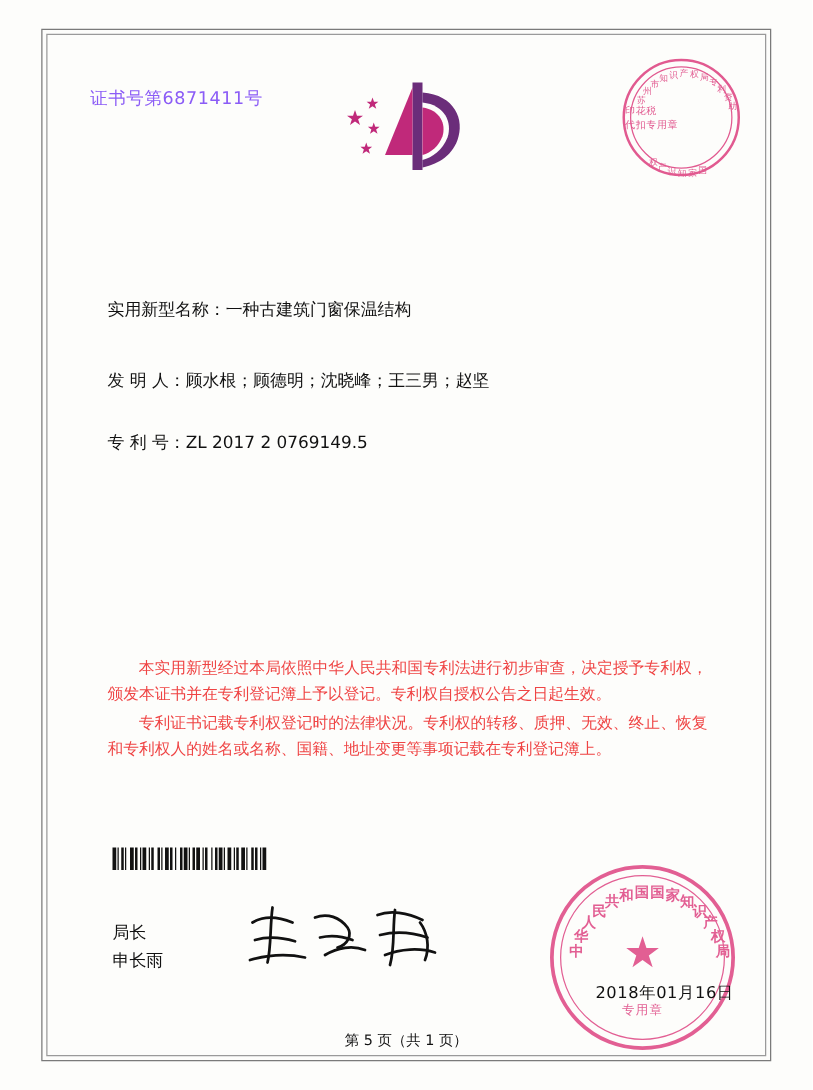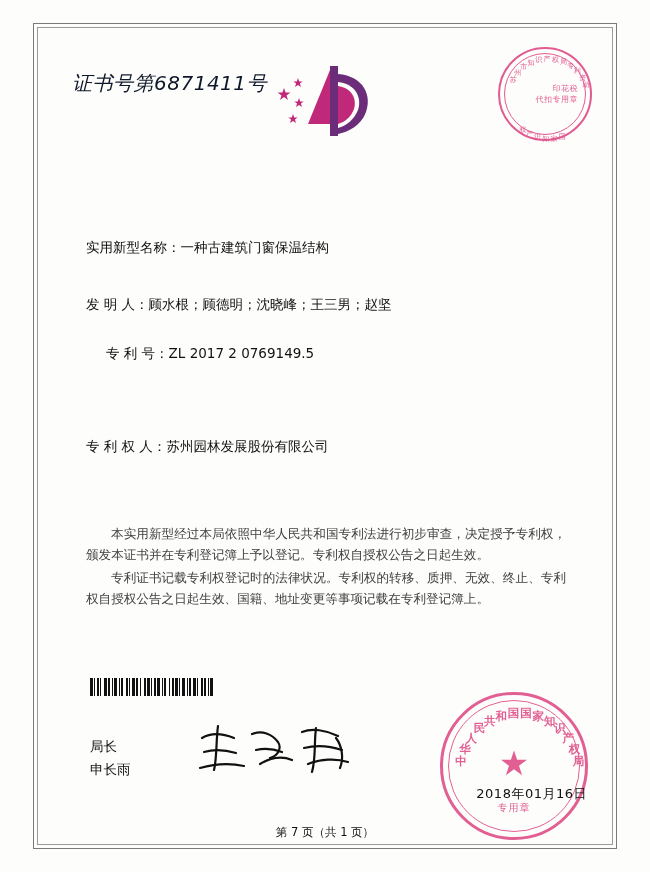--- a/index.html
+++ b/index.html
@@ -37,24 +37,23 @@
     height: 818px;
     border: 1px solid #9a9a9a;
     box-sizing: border-box;
   }
 
   
   .cert-no {
     position: absolute;
     left: 72px;
     top: 70px;
-    font-size: 20px;
+    font-size: 14px;
     letter-spacing: 0.5px;
-    color: #0f172a;
-    font-style: italic;
+    color: #8b5cf6;
   }
 
   
   .top-seal {
     position: absolute;
     right: 58px;
     top: 47px;
     width: 90px;
     height: 90px;
     border-radius: 50%;
@@ -78,21 +77,21 @@
     top: 50%;
     font-size: 7px;
     font-family: "DejaVu Sans", sans-serif;
     transform-origin: 0 0;
   }
   .top-seal .center-lines {
     position: absolute;
     left: 0;
     top: 34px;
     width: 78px;
-    text-align: right;
+    text-align: left;
     font-size: 8px;
     line-height: 11px;
     letter-spacing: 0.5px;
   }
 
   
   .logo {
     position: absolute;
     left: 268px;
     top: 62px;
@@ -124,34 +123,34 @@
   .field .label {
     display: inline-block;
     color: #111;
   }
   .field .value {
     display: inline-block;
     color: #111;
   }
   .f1 { top: 239px; text-align: center; }
   .f2 { top: 296px; }
-  .f3 { top: 345px; margin-left: 20px; }
+  .f3 { top: 345px; }
   .f4 { top: 386px; }
   .f5 { top: 438px; }
   .f6 { top: 486px; }
 
   
   .body-text {
     position: absolute;
     left: 86px;
     top: 523px;
     width: 480px;
     font-size: 12.6px;
     line-height: 21px;
-    color: #404040;
+    color: #ef4444;
     text-align: justify;
   }
   .body-text p {
     margin: 0 0 2px 0;
     text-indent: 25px;
   }
 
   
   .barcode {
     position: absolute;
@@ -304,27 +303,24 @@
 
   <div class="field f1">
     <span class="label">实用新型名称：</span><span class="value">一种古建筑门窗保温结构</span>
   </div>
   <div class="field f2">
     <span class="label">发 明 人：</span><span class="value">顾水根；顾德明；沈晓峰；王三男；赵坚</span>
   </div>
   <div class="field f3">
     <span class="label">专 利 号：</span><span class="value">ZL 2017 2 0769149.5</span>
   </div>
-  <div class="field f5">
-    <span class="label">专 利 权 人：</span><span class="value">苏州园林发展股份有限公司</span>
-  </div>
 
   <div class="body-text">
     <p>本实用新型经过本局依照中华人民共和国专利法进行初步审查，决定授予专利权，颁发本证书并在专利登记簿上予以登记。专利权自授权公告之日起生效。</p>
-    <p>专利证书记载专利权登记时的法律状况。专利权的转移、质押、无效、终止、专利权自授权公告之日起生效、国籍、地址变更等事项记载在专利登记簿上。</p>
+    <p>专利证书记载专利权登记时的法律状况。专利权的转移、质押、无效、终止、恢复和专利权人的姓名或名称、国籍、地址变更等事项记载在专利登记簿上。</p>
   </div>
 
   <div class="barcode">
     <i style="width:3px"></i><i style="width:1px;background:transparent"></i><i style="width:1px"></i><i style="width:2px;background:transparent"></i><i style="width:2px"></i><i style="width:1px;background:transparent"></i><i style="width:1px"></i><i style="width:3px;background:transparent"></i><i style="width:3px"></i><i style="width:1px;background:transparent"></i><i style="width:2px"></i><i style="width:2px;background:transparent"></i><i style="width:1px"></i><i style="width:1px;background:transparent"></i><i style="width:3px"></i><i style="width:2px;background:transparent"></i><i style="width:1px"></i><i style="width:1px;background:transparent"></i><i style="width:2px"></i><i style="width:3px;background:transparent"></i><i style="width:2px"></i><i style="width:1px;background:transparent"></i><i style="width:1px"></i><i style="width:2px;background:transparent"></i><i style="width:3px"></i><i style="width:1px;background:transparent"></i><i style="width:2px"></i><i style="width:2px;background:transparent"></i><i style="width:1px"></i><i style="width:3px;background:transparent"></i><i style="width:2px"></i><i style="width:1px;background:transparent"></i><i style="width:3px"></i><i style="width:1px;background:transparent"></i><i style="width:1px"></i><i style="width:2px;background:transparent"></i><i style="width:2px"></i><i style="width:1px;background:transparent"></i><i style="width:3px"></i><i style="width:2px;background:transparent"></i><i style="width:1px"></i><i style="width:1px;background:transparent"></i><i style="width:2px"></i><i style="width:3px;background:transparent"></i><i style="width:1px"></i><i style="width:2px;background:transparent"></i><i style="width:2px"></i><i style="width:1px;background:transparent"></i><i style="width:3px"></i><i style="width:1px;background:transparent"></i><i style="width:1px"></i><i style="width:2px;background:transparent"></i><i style="width:3px"></i><i style="width:2px;background:transparent"></i><i style="width:1px"></i><i style="width:1px;background:transparent"></i><i style="width:2px"></i><i style="width:2px;background:transparent"></i><i style="width:3px"></i><i style="width:1px;background:transparent"></i><i style="width:1px"></i><i style="width:3px;background:transparent"></i><i style="width:2px"></i><i style="width:1px;background:transparent"></i><i style="width:2px"></i><i style="width:2px;background:transparent"></i><i style="width:1px"></i><i style="width:1px;background:transparent"></i><i style="width:3px"></i>
   </div>
 
   <div class="director">
     <div>局长</div>
     <div>申长雨</div>
   </div>
@@ -365,15 +361,15 @@
       <span style="transform: rotate(54deg) translate(0,-60px) rotate(-54deg);">产</span>
       <span style="transform: rotate(66deg) translate(0,-60px) rotate(-66deg);">权</span>
       <span style="transform: rotate(78deg) translate(0,-60px) rotate(-78deg);">局</span>
     </div>
     <div class="star">★</div>
     <div class="bottom-text">专用章</div>
   </div>
 
   <div class="seal-date">2018年01月16日</div>
 
-  <div class="footer">第 7 页（共 1 页）</div>
+  <div class="footer">第 5 页（共 1 页）</div>
 
 </div>
 
 </body></html>

